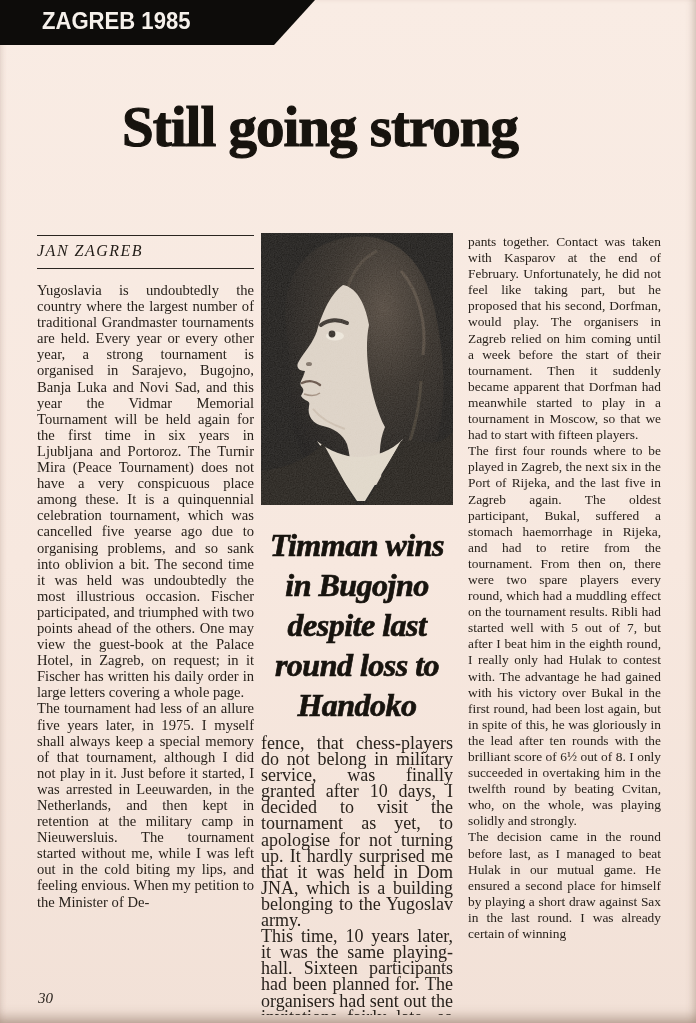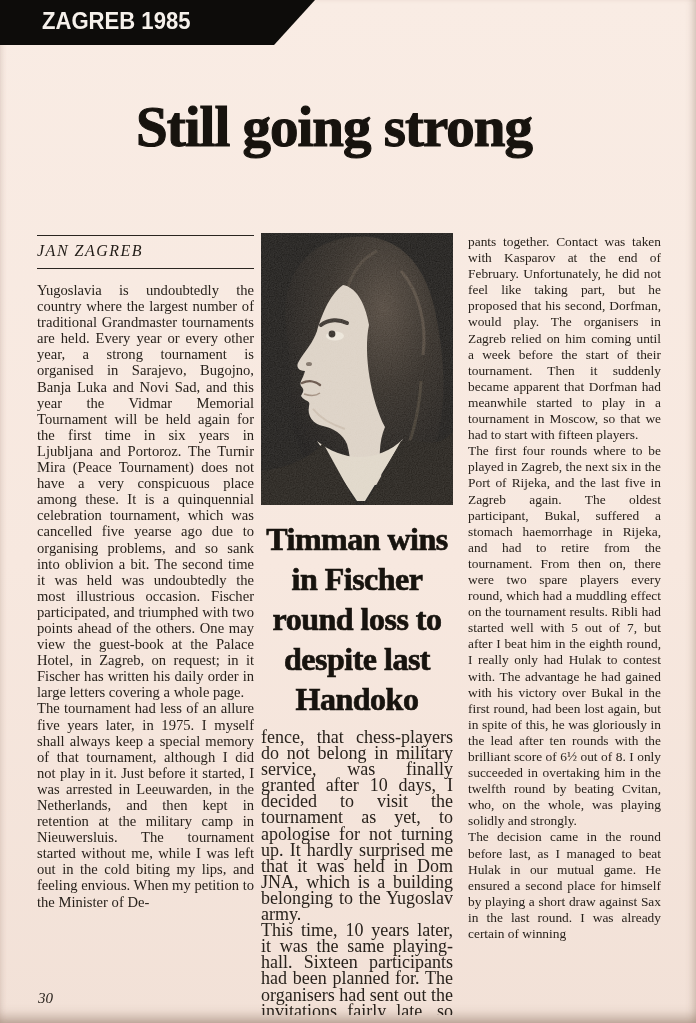--- a/index.html
+++ b/index.html
@@ -21,21 +21,21 @@
   .banner-label {
     position:absolute; left:42px; top:8px;
     font-family:"Liberation Sans", sans-serif; font-weight:bold;
     font-size:23px; letter-spacing:0; color:#f6f1eb;
     transform:scaleX(.96); transform-origin:left center; white-space:nowrap;
   }
   
   .title {
     position:absolute; top:98px; left:0; width:640px; margin:0;
     text-align:center; font-weight:bold; font-size:57px; line-height:1;
-    letter-spacing:-1px; color:#17130e;padding-left:14px; -webkit-text-stroke:1.1px #17130e;
+    letter-spacing:-1px; color:#17130e; -webkit-text-stroke:1.1px #17130e;
   }
   
   .col { position:absolute; overflow:hidden; }
   .col-left  { left:37px;  top:232px; width:217px; height:760px; }
   .col-mid   { left:261px; top:233px; width:192px; height:782px; }
   .col-right { left:468px; top:230px; width:193px; height:786px; }
   .col p {
     margin:0; text-align:justify; color:#28221c;
     font-size:18px; line-height:16.1px;
   }
@@ -49,22 +49,22 @@
     font-style:italic; font-size:16px; letter-spacing:1.5px; color:#211c17;
   }
   
   .photo {
     position:relative; width:196px; height:272px; margin:0 0 0 -2px;
     background:#0f0d0b;
   }
   .photo svg { display:block; width:196px; height:272px; }
   
   .mid-headline {
-    margin:14px 0 10px 0; text-align:center;
-    font-weight:bold; font-size:32px; line-height:40px;
+    margin:20px 0 10px 0; text-align:center;
+    font-weight:bold; font-style:italic; font-size:32px; line-height:40px;
     letter-spacing:-.5px; color:#17130e; -webkit-text-stroke:.7px #17130e;
   }
   .mid-headline span { display:block; }
   .page-number {
     position:absolute; left:38px; top:990px;
     font-style:italic; font-size:15px; color:#2a241e;
   }
 </style>
 </head>
 <body>
@@ -114,23 +114,23 @@
         <path d="M 54,176 C 62,186 74,192 86,196" stroke="#b7a694" stroke-width="2" fill="none" opacity=".5"></path>
         <path d="M 58,208 C 70,218 86,224 100,224 C 116,224 132,218 144,206 L 106,268 L 98,268 Z" fill="#ddd4c5"></path>
         <path d="M 0,272 L 0,238 C 26,236 50,226 64,210 L 96,268 L 97,272 Z" fill="#15110c"></path>
         <path d="M 196,272 L 196,196 C 178,220 160,204 142,208 L 106,272 Z" fill="#15110c"></path>
         <rect x="0" y="0" width="196" height="272" filter="url(#grain)" opacity="0.16"></rect>
       </svg>
 
     </figure>
     <h2 class="mid-headline">
       <span>Timman wins</span>
-      <span>in Fischer</span>
+      <span>in Bugojno</span>
+      <span>despite last</span>
       <span>round loss to</span>
-      <span>despite last</span>
       <span>Handoko</span>
     </h2>
     <p>fence, that chess-players do not belong in military service, was finally granted after 10 days, I decided to visit the tournament as yet, to apologise for not turning up. It hardly surprised me that it was held in Dom JNA, which is a building belonging to the Yugoslav army.</p>
     <p>This time, 10 years later, it was the same playing-hall. Sixteen participants had been planned for. The organisers had sent out the invitations fairly late, so that it appeared difficult to get a really attractive group of partici-</p>
   </div>
 
   <div class="col col-right">
     <p style="margin-top:4px;">pants together. Contact was taken with Kasparov at the end of February. Unfortunately, he did not feel like taking part, but he proposed that his second, Dorfman, would play. The organisers in Zagreb relied on him coming until a week before the start of their tournament. Then it suddenly became apparent that Dorfman had meanwhile started to play in a tournament in Moscow, so that we had to start with fifteen players.</p>
     <p>The first four rounds where to be played in Zagreb, the next six in the Port of Rijeka, and the last five in Zagreb again. The oldest participant, Bukal, suffered a stomach haemorrhage in Rijeka, and had to retire from the tournament. From then on, there were two spare players every round, which had a muddling effect on the tournament results. Ribli had started well with 5 out of 7, but after I beat him in the eighth round, I really only had Hulak to contest with. The advantage he had gained with his victory over Bukal in the first round, had been lost again, but in spite of this, he was gloriously in the lead after ten rounds with the brilliant score of 6½ out of 8. I only succeeded in overtaking him in the twelfth round by beating Cvitan, who, on the whole, was playing solidly and strongly.</p>
     <p>The decision came in the round before last, as I managed to beat Hulak in our mutual game. He ensured a second place for himself by playing a short draw against Sax in the last round. I was already certain of winning</p>

